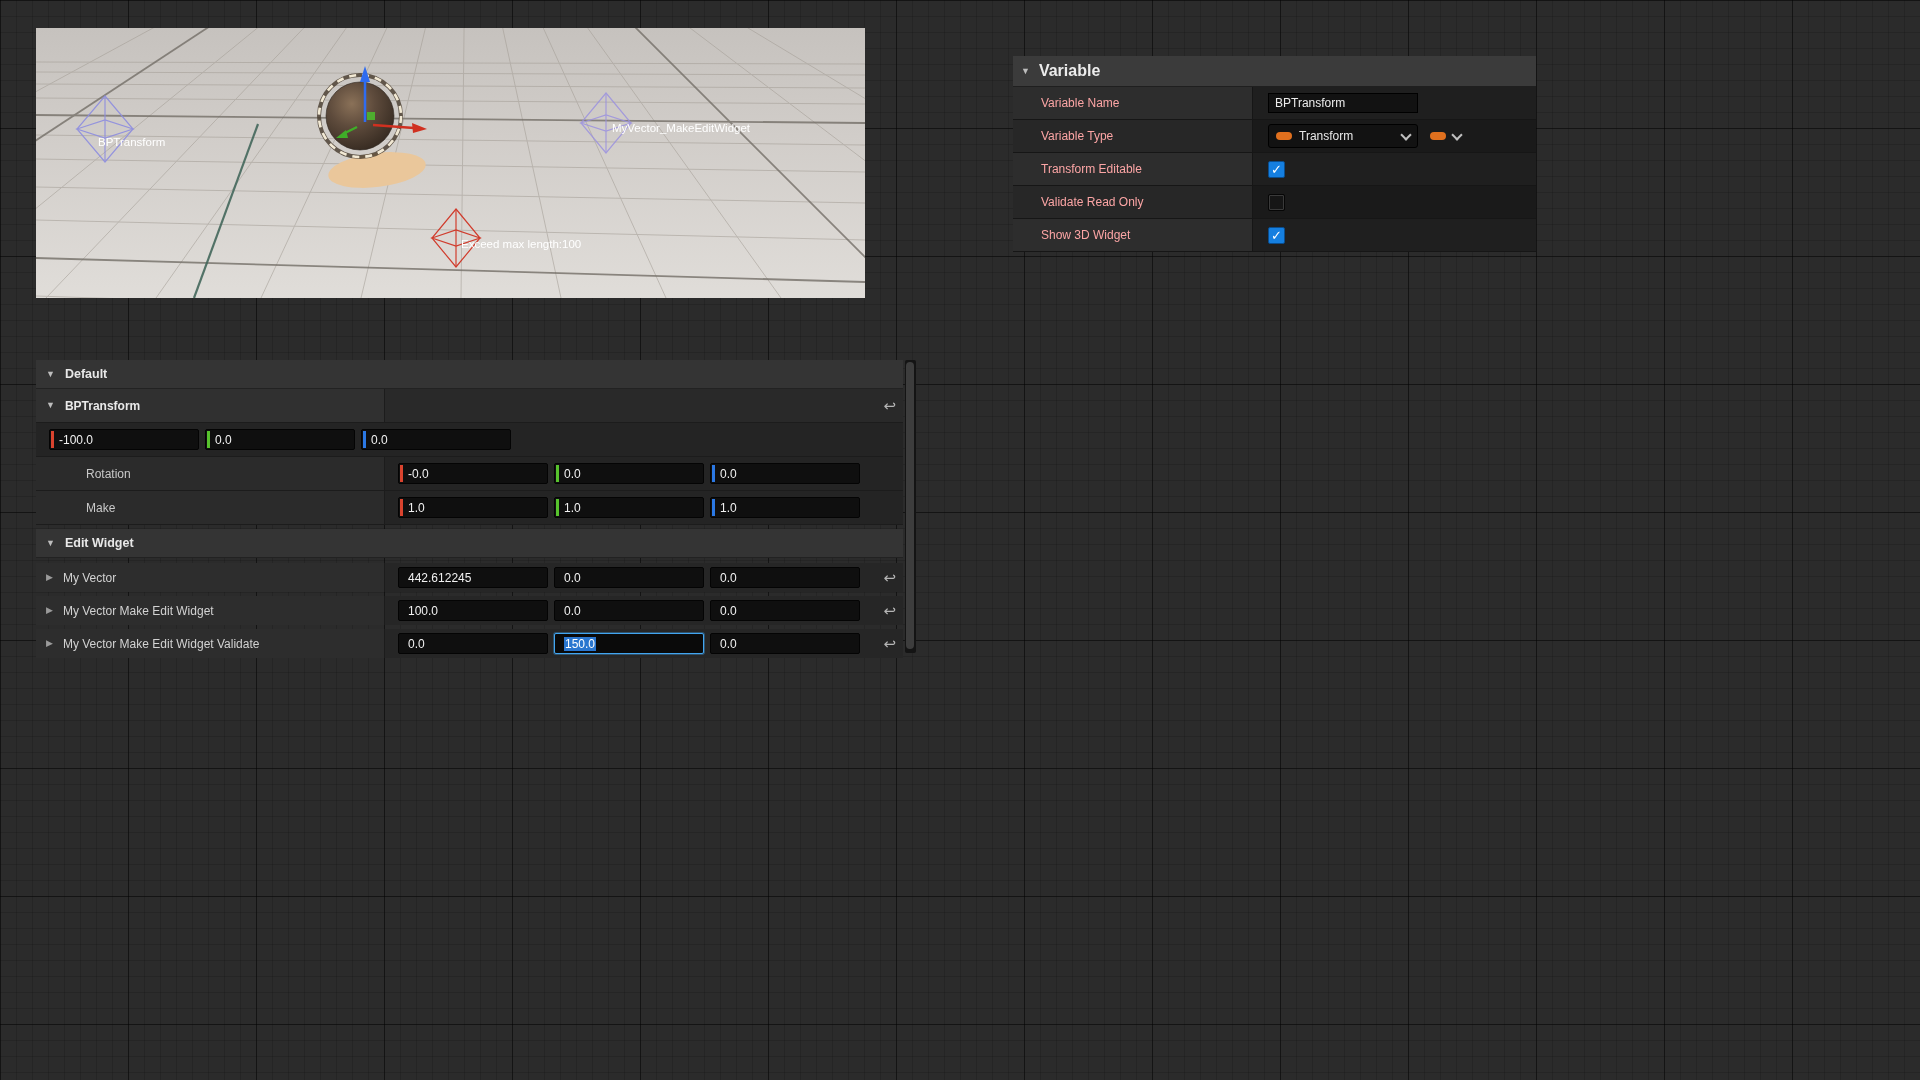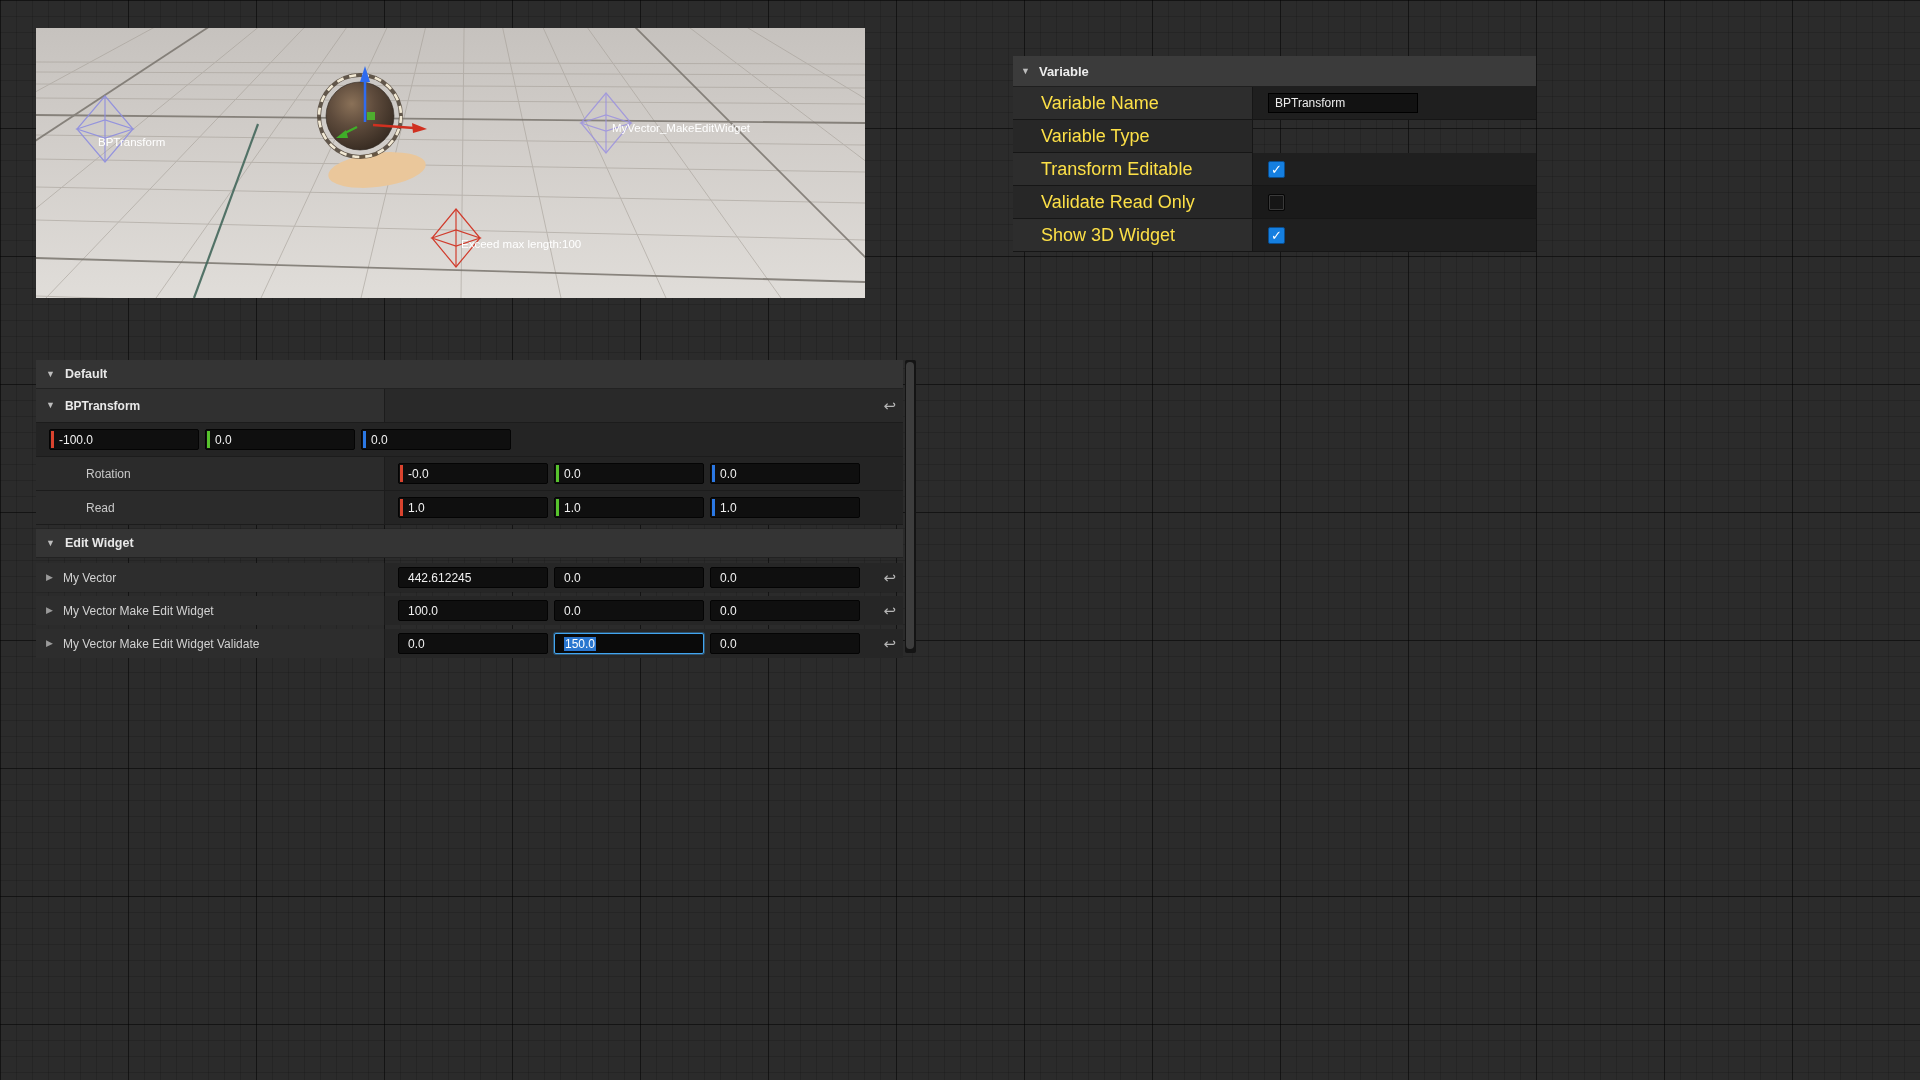--- a/index.html
+++ b/index.html
@@ -24,23 +24,23 @@
   #viewport svg text{font-family:"Liberation Sans","DejaVu Sans",sans-serif;fill:#ffffff;font-size:11.5px;}
 
   
   .tri{font-size:9px;color:#bdbdbd;line-height:1;}
   .tri.dim{color:#9a9a9a;}
   .revert{margin-left:auto;margin-right:7px;color:#b5b5b5;font-size:15px;line-height:1;cursor:pointer;}
 
   
   #var-panel{position:absolute;left:1013px;top:56px;width:523px;}
   .var-header{height:30px;background:#3b3b3b;display:flex;align-items:center;gap:9px;padding-left:8px;border-bottom:1px solid #1f1f1f;}
-  .var-header .title{font-weight:bold;font-size:13px;color:#ececec;}
+  .var-header .title{font-weight:bold;font-size:16px;color:#ececec;}
   .var-row{height:33px;display:flex;}
-  .var-row .name-col{width:240px;box-sizing:border-box;display:flex;align-items:center;padding-left:28px;font-size:18px;color:#fde047;border-right:1px solid #161616;border-bottom:1px solid #161616;}
+  .var-row .name-col{width:240px;box-sizing:border-box;display:flex;align-items:center;padding-left:28px;font-size:12px;color:#fca5a5;border-right:1px solid #161616;border-bottom:1px solid #161616;}
   .var-row .val-col{flex:1;display:flex;align-items:center;padding-left:15px;border-bottom:1px solid #161616;}
   .var-rows .var-row:nth-child(odd) .name-col{background:#2d2d2d;}
   .var-rows .var-row:nth-child(odd) .val-col{background:#1f1f1f;}
   .var-rows .var-row:nth-child(even) .name-col{background:#272727;}
   .var-rows .var-row:nth-child(even) .val-col{background:#1a1a1a;}
 
   .text-input{width:150px;height:20px;background:#121212;border:1px solid #000;color:#ececec;font-size:12px;padding:0 6px;box-sizing:border-box;font-family:inherit;}
   .desc-input{width:260px;height:19px;background:#1c1c1c;border:1px solid #000;border-radius:2px;color:#ececec;font-size:12px;padding:0 6px;box-sizing:border-box;font-family:inherit;}
 
   .dropdown{width:150px;height:24px;box-sizing:border-box;background:#121212;border:1px solid #000;border-radius:3px;display:flex;align-items:center;padding:0 7px;gap:7px;cursor:pointer;}
@@ -180,20 +180,31 @@
     </div>
     <div class="var-rows">
       <div class="var-row">
         <div class="name-col">Variable Name</div>
         <div class="val-col">
           <input class="text-input" type="text" value="BPTransform" style="">
         </div>
       </div>
       <div class="var-row">
         <div class="name-col">Variable Type</div>
+        <div class="val-col">
+          <div class="dropdown">
+            <span class="pill"></span>
+            <span class="dd-label">Transform</span>
+            <span class="chev"></span>
+          </div>
+          <div class="container-sel">
+            <span class="pill"></span>
+            <span class="chev"></span>
+          </div>
+        </div>
       </div>
       <div class="var-row">
         <div class="name-col">Transform Editable</div>
         <div class="val-col">
           <div class="checkbox checked">
             <span class="check">✓</span>
           </div>
         </div>
       </div>
       <div class="var-row">
@@ -259,21 +270,21 @@
             <span>0.0</span>
           </div>
         <div class="field">
             <span class="bar z"></span>
             <span>0.0</span>
           </div>
       </div>
     </div>
 
     <div class="prop-row">
-      <div class="pname">Read</div>
+      <div class="pname">Make</div>
       <div class="pval">
         <div class="field">
             <span class="bar x"></span>
             <span>1.0</span>
           </div>
         <div class="field">
             <span class="bar y"></span>
             <span>1.0</span>
           </div>
         <div class="field">

